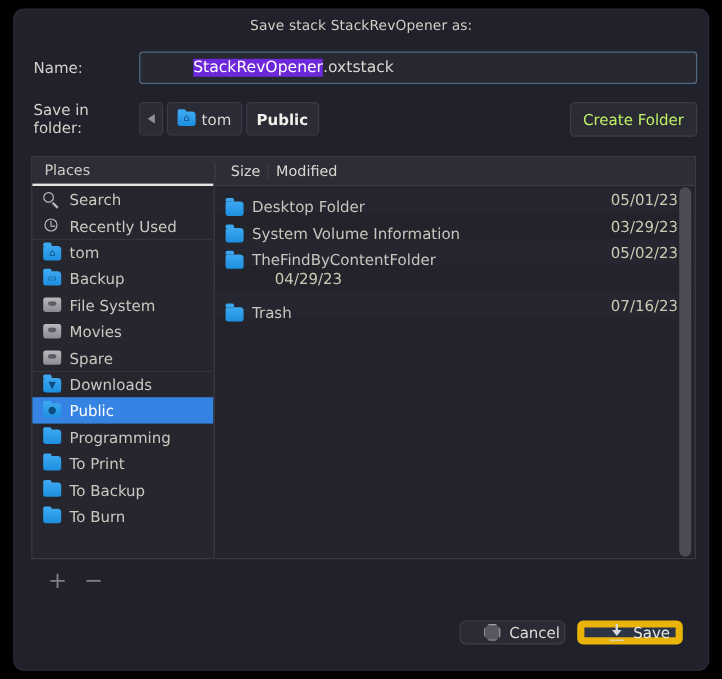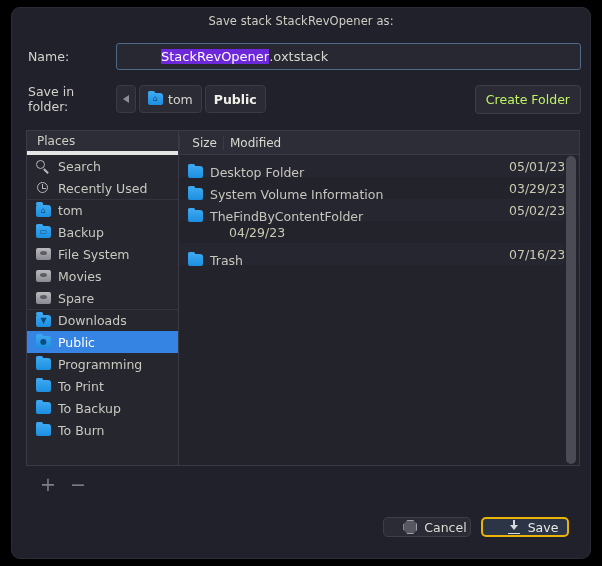--- a/index.html
+++ b/index.html
@@ -144,21 +144,21 @@
     border-right: none;
     display: flex; flex-direction: column;
   }
   .places-head {
     height: 24px;
     display: flex; align-items: center;
     padding-left: 10px;
     color: #cfcfc6;
     font-size: 12px;
     background: #2d2d38;
-    border-bottom: 4px solid #e5e5e5;
+    border-bottom: 2px solid #e5e5e5;
   }
   .place {
     height: 22px;
     display: flex; align-items: center; gap: 7px;
     padding-left: 9px;
     color: #c9c9c0;
     font-size: 12.5px;
     cursor: default;
   }
   .place.selected { background: #3584e4; color: #ffffff; }
@@ -194,21 +194,21 @@
   .col-mod  { width: 76px; text-align: left; padding-left: 6px;
               border-left: 1px solid #3a3a46; }
   .frow {
     height: 22px;
     display: flex; align-items: center;
     color: #c6c6bd;
     font-size: 12.5px;
     cursor: default;
   }
   .frow:nth-child(odd) { background: #262630; }
-  .frow .fname { flex: 1; padding-left: 9px; display: flex; align-items: center; gap: 7px; margin-top: 12px; }
+  .frow .fname { flex: 1; padding-left: 9px; display: flex; align-items: flex-end; gap: 7px; margin-top: 12px; }
   .frow .fsize { width: 44px; }
   .frow .fmod  { width: 76px; padding-left: 6px; color: #cac9b1; }
   .files-fill { flex: 1; }
   .vscroll {
     position: absolute; right: 1px; top: 25px; bottom: 1px;
     width: 14px; background: #23232c;
   }
   .vthumb {
     position: absolute; left: 2px; top: 0; width: 10px; height: 100%;
     background: #4b4b55; border-radius: 5px;
@@ -256,21 +256,21 @@
     position: absolute; right: 21px; top: 509px;
     display: flex; gap: 10px;
   }
   .btn {
     height: 20px; min-width: 88px;
     border-radius: 5px;
     display: flex; align-items: center; justify-content: center; gap: 7px;
     font-size: 12.5px; cursor: default; padding-left: 16px;
   }
   .btn-cancel { background: #2b2b36; border: 1px solid #3e3e4b; color: #dcdcd4; }
-  .btn-save   { background: #2c3546; border: 2px solid #eab308; color: #eaeae3; }
+  .btn-save   { background: #2c3546; border: 6px solid #eab308; color: #eaeae3; }
   .oct {
     width: 14px; height: 14px;
     background: #585862;
     border: 1.5px solid #9e9ea8;
     clip-path: polygon(30% 0,70% 0,100% 30%,100% 70%,70% 100%,30% 100%,0 70%,0 30%);
   }
   .dl-arrow { width: 13px; height: 14px; position: relative; }
   .dl-arrow:before {
     content: ""; position: absolute; left: 5px; top: 0;
     width: 2px; height: 7px; background: #d7d7dd;

